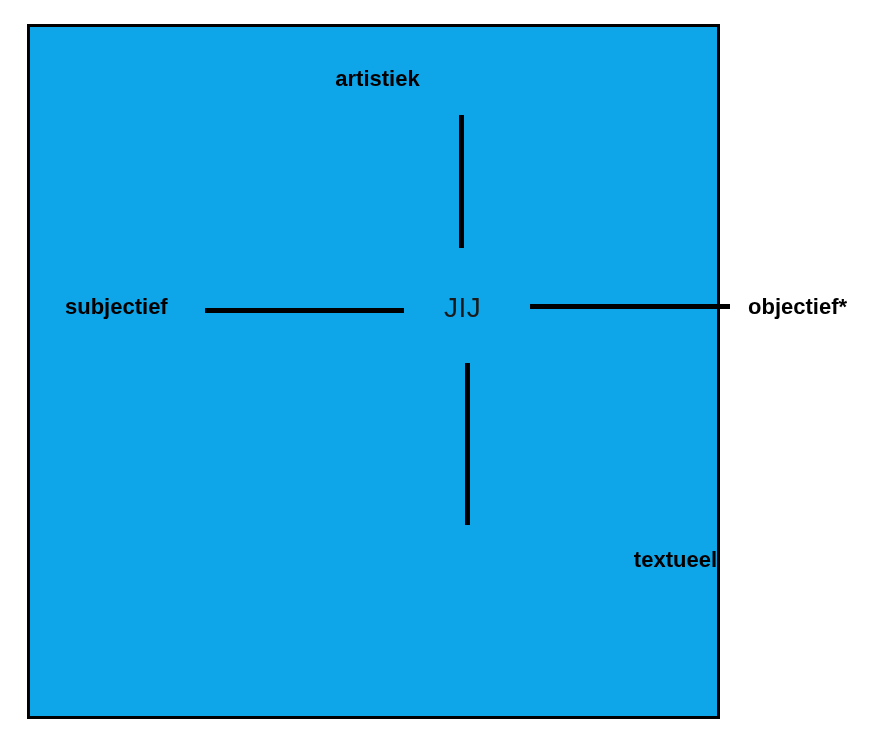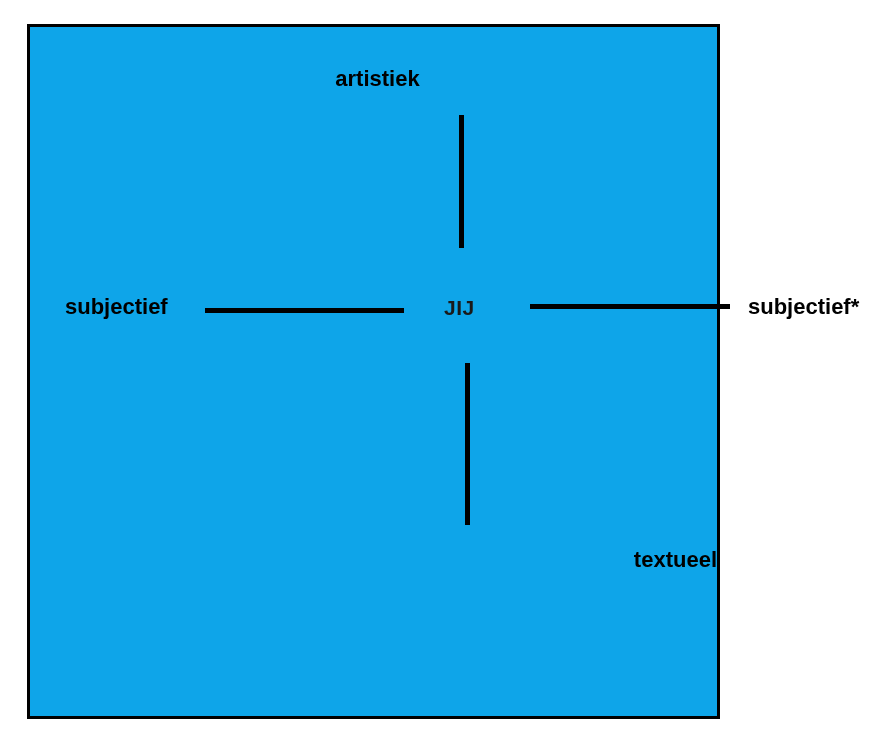--- a/index.html
+++ b/index.html
@@ -94,22 +94,22 @@
     left: 718px;
     top: 268px;
   }
 
   
   #label-center {
     position: absolute;
     left: 414px;
     top: 269px;
     color: #1a1a1a;
-    font-weight: bold;
-    font-size: 21px;
+    font-weight: normal;
+    font-size: 28px;
     line-height: 24px;
     letter-spacing: 0.5px;
     white-space: nowrap;
   }
 </style>
 </head>
 <body>
 
 <div id="canvas">
 
@@ -119,18 +119,18 @@
     <div class="arm arm-vertical" id="arm-bottom"></div>
     <div class="arm arm-horizontal" id="arm-left"></div>
     <div class="arm arm-horizontal" id="arm-right"></div>
 
     <div class="pole-label" id="label-top">artistiek</div>
 
     <div class="pole-label" id="label-bottom">textueel</div>
 
     <div class="pole-label" id="label-left">subjectief</div>
 
-    <div class="pole-label" id="label-right">subjectief*</div>
+    <div class="pole-label" id="label-right">objectief*</div>
 
     <div id="label-center">JIJ</div>
 
   </div>
 </div>
 
 </body></html>

